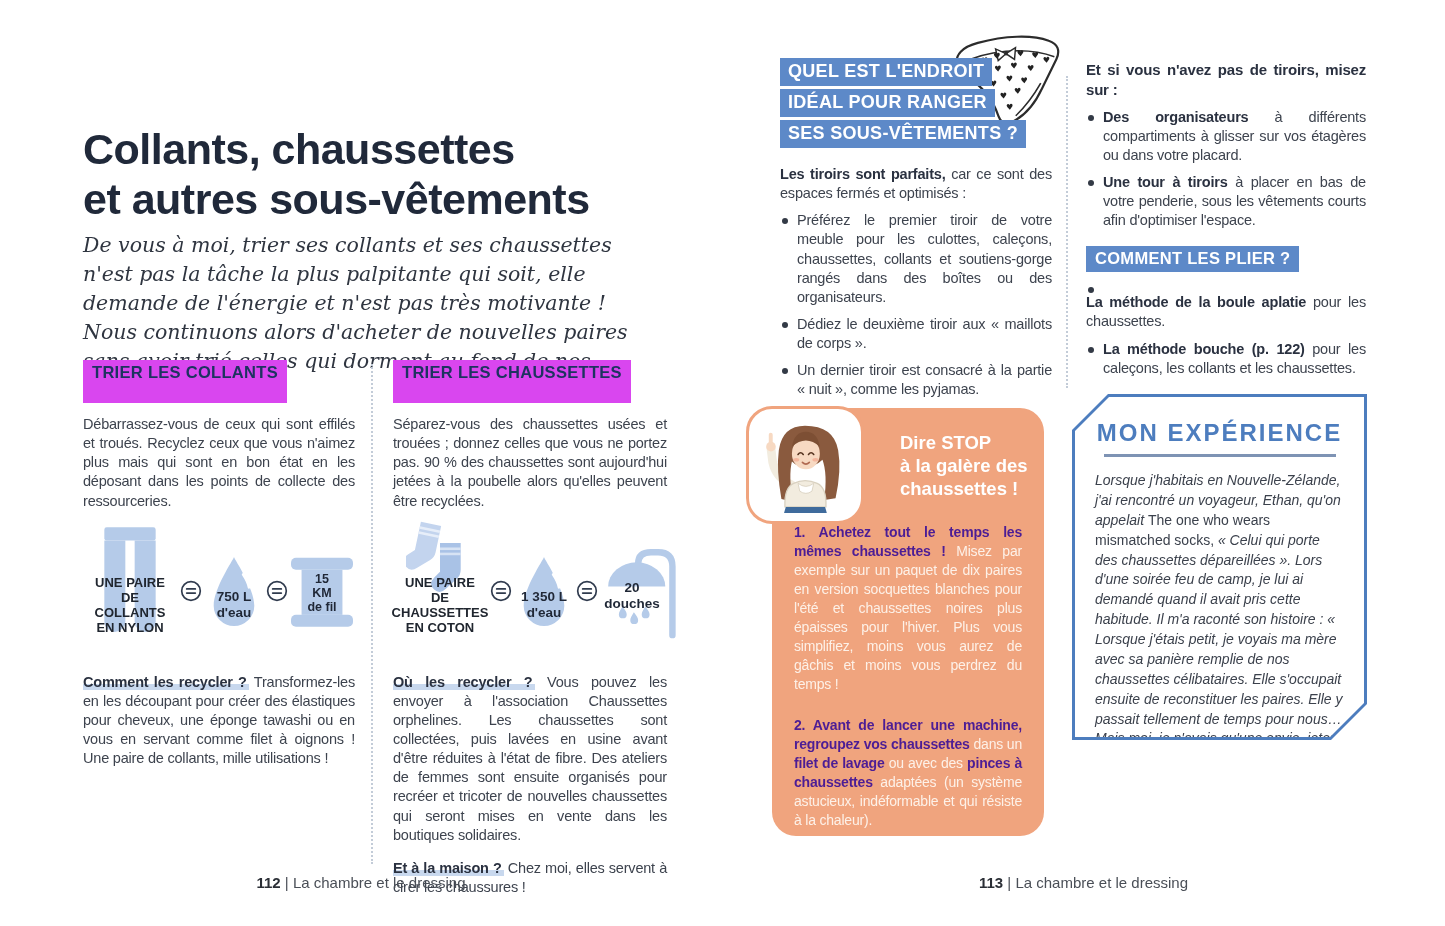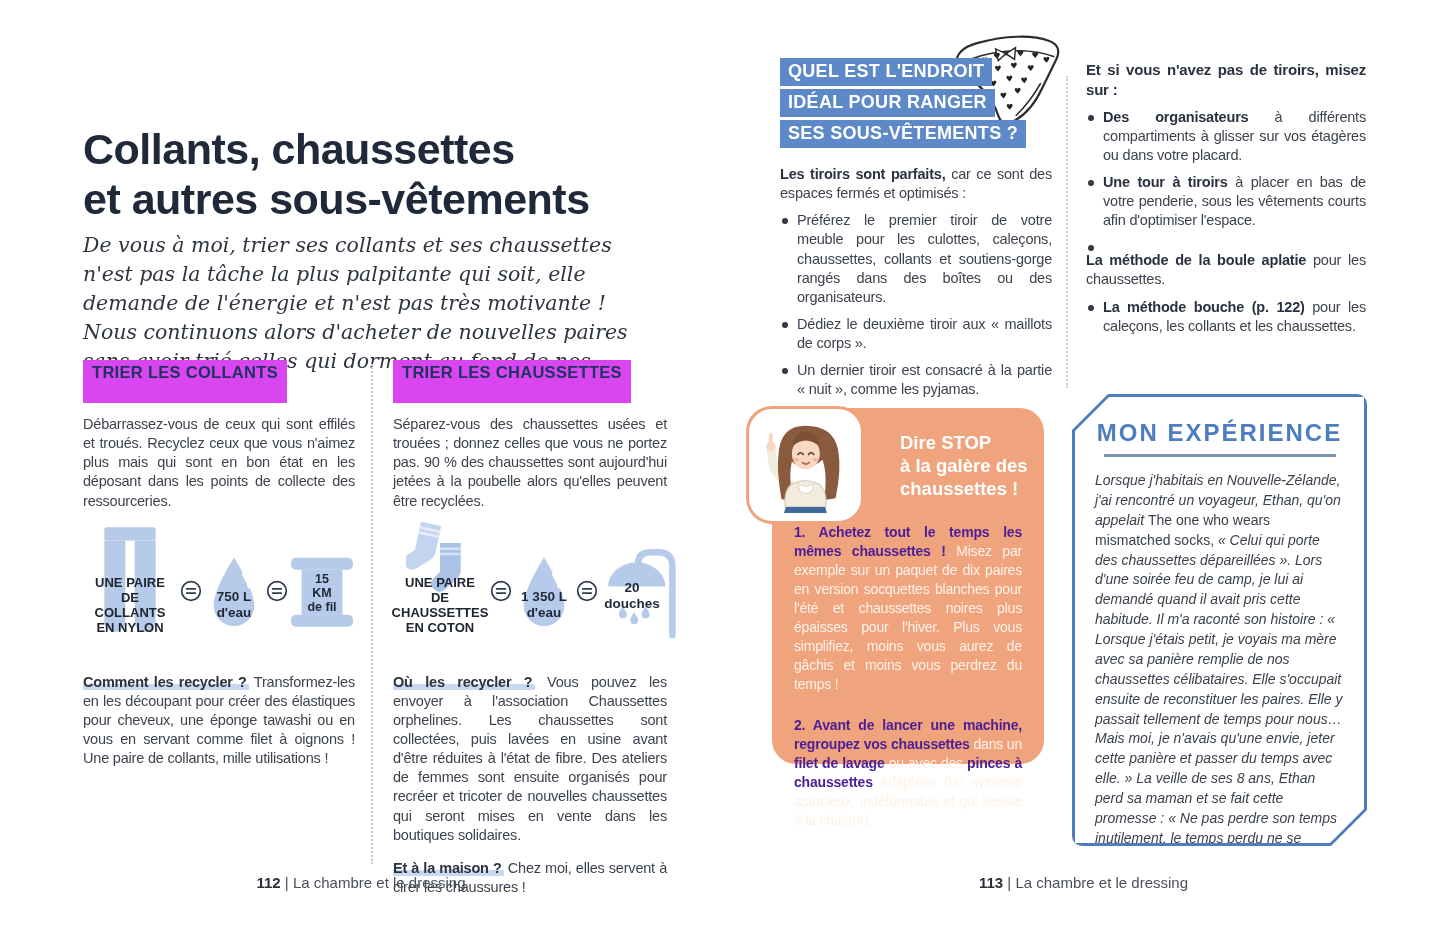--- a/index.html
+++ b/index.html
@@ -68,35 +68,35 @@
     margin:7px 9px 0 2px;}
   .bullet .para{flex:1;}
   .b{font-weight:bold;color:#2a3140;}
 
   
   .rp-col1{left:780px;top:58px;width:272px;}
   .rp-col2{left:1086px;top:60px;width:280px;}
   .lead{font-size:15px;font-weight:bold;color:#2a3140;letter-spacing:-0.2px;}
 
   
-  .stop-box{left:772px;top:408px;width:272px;height:356px;background:#f0a47e;
+  .stop-box{left:772px;top:408px;width:272px;height:428px;background:#f0a47e;
     border-radius:24px;}
   .mascot-box{position:absolute;left:-26px;top:-2px;width:112px;height:112px;
     background:#ffffff;border:3px solid #f0a47e;border-radius:26px;
     display:flex;align-items:center;justify-content:center;}
   .stop-title{margin:24px 10px 0 128px;color:#ffffff;font-weight:bold;
     font-size:18.5px;line-height:1.24;}
   .stop-title span{display:block;white-space:nowrap;}
   .stop-para{margin:22px 22px 0;font-size:14px;line-height:1.36;letter-spacing:-0.2px;
     text-align:justify;color:#fdf1e8;}
   .stop-para .wb{font-weight:bold;color:#4c1d95;margin-top:39px;}
 
   
-  .exp-outer{left:1072px;top:394px;width:295px;height:452px;background:#4d7dbe;
-    clip-path:polygon(36px 0,100% 0,100% calc(100% - 36px),calc(100% - 36px) 100%,0 100%,0 36px);border-radius:10px;}
+  .exp-outer{left:1072px;top:394px;width:295px;height:346px;background:#4d7dbe;
+    clip-path:polygon(36px 0,100% 0,100% calc(100% - 36px),calc(100% - 36px) 100%,0 100%,0 36px);}
   .exp-inner{position:absolute;left:3px;top:3px;right:3px;bottom:3px;background:#ffffff;
     clip-path:polygon(34px 0,100% 0,100% calc(100% - 34px),calc(100% - 34px) 100%,0 100%,0 34px);
     padding:22px 20px 0;box-sizing:border-box;}
   .exp-title{text-align:center;color:#4d7dbe;font-weight:bold;font-size:24px;
     letter-spacing:2px;}
   .exp-rule{width:232px;height:3px;background:#7e93b4;margin:7px auto 14px;}
   .exp-text{font-size:14px;line-height:1.42;font-style:italic;color:#3b414c;}
   .exp-text .roman{font-style:normal;}
 
   
@@ -316,20 +316,23 @@
 
   <div class="bullet">
     <span class="dot"></span>
     <p class="para"><span class="b">Des organisateurs</span><span> à différents compartiments à glisser sur vos étagères ou dans votre placard.</span></p>
   </div>
   <div class="bullet">
     <span class="dot"></span>
     <p class="para"><span class="b">Une tour à tiroirs</span><span> à placer en bas de votre penderie, sous les vêtements courts afin d'optimiser l'espace.</span></p>
   </div>
 
+  <div class="mt16">
+    <span class="tag-white">COMMENT LES PLIER ?</span>
+  </div>
 
   <div class="bullet mt10">
     <span class="dot"></span>
     <p class="para"><span class="b">La méthode de la boule aplatie</span><span> pour les chaussettes.</span></p>
   </div>
   <div class="bullet">
     <span class="dot"></span>
     <p class="para"><span class="b">La méthode bouche (p. 122)</span><span> pour les caleçons, les collants et les chaussettes.</span></p>
   </div>
 </div>

